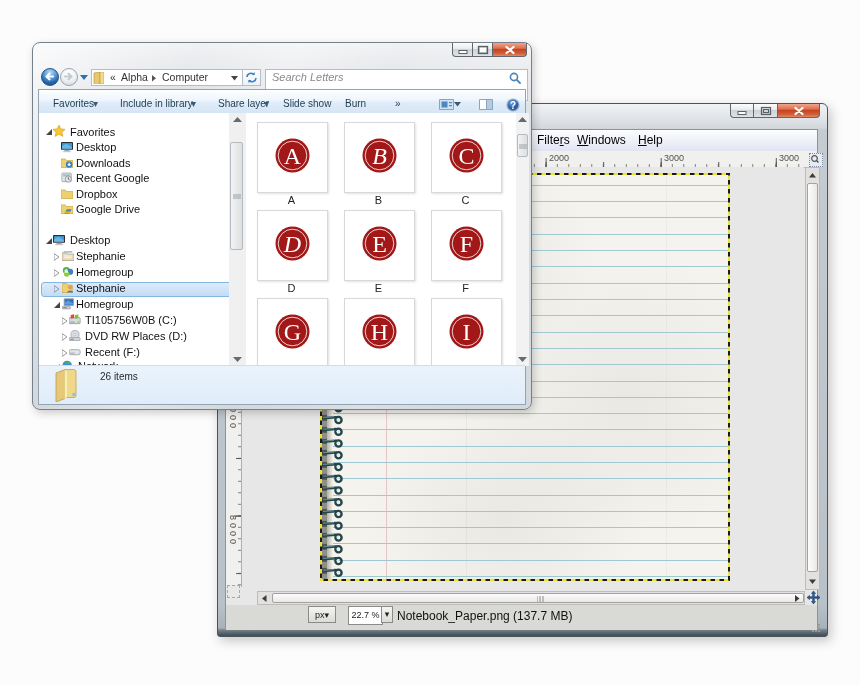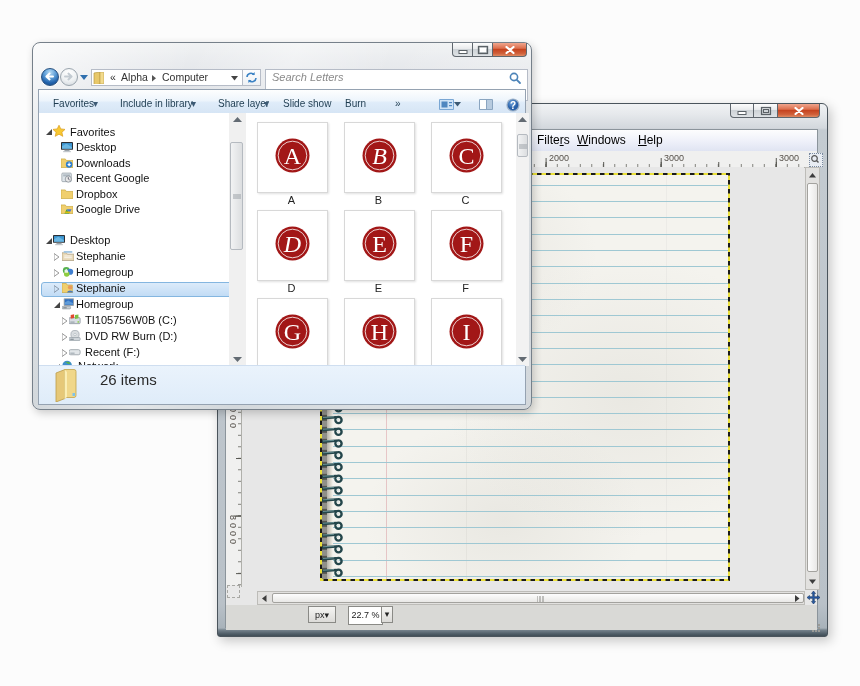--- a/index.html
+++ b/index.html
@@ -83,21 +83,21 @@
   .ti{position:absolute;white-space:nowrap}
   .sel{position:absolute;left:2px;width:192px;height:15px;border:1px solid #84b6e0;border-radius:3px;
     background:linear-gradient(180deg,#dcebfa,#c2dcf5);box-sizing:border-box}
   
   .esb{position:absolute;background:#f0f0f0}
   .ethumb{position:absolute;left:1px;width:13px;background:linear-gradient(90deg,#f2f3f4,#dcdee0);border:1px solid #b5bac0;border-radius:2px;box-sizing:border-box}
   
   .card{position:absolute;width:69px;height:69px;background:#fff;border:1px solid #d8d8d8;box-shadow:1px 1px 2px rgba(0,0,0,.12)}
   .lbl{position:absolute;width:69px;text-align:center;font-size:11px;color:#222}
   
-  #estatus{position:absolute;left:0;right:0;bottom:0;height:38px;background:linear-gradient(180deg,#eaf3fc,#dfecf9);border-top:1px solid #cfdef0;font-size:15px;color:#2a2a2a}
+  #estatus{position:absolute;left:0;right:0;bottom:0;height:38px;background:linear-gradient(180deg,#eaf3fc,#dfecf9);border-top:1px solid #cfdef0;font-size:10px;color:#2a2a2a}
 </style>
 </head>
 <body>
 
 <div id="gimp">
   <div class="inner"></div>
   <div class="winbtns" style="left:512px">
     <div class="wbtn b1" style="width:24px">
         <svg class="mi" width="10" height="9">
           <rect x="1" y="5" width="8" height="3" fill="#fff" stroke="#5a6166"></rect>
@@ -418,20 +418,21 @@
           <rect x="1" y="7" width="2" height="2"></rect>
           <rect x="4" y="7" width="2" height="2"></rect>
           <rect x="7" y="7" width="2" height="2"></rect>
         </g>
       </svg>
   </div>
   <div id="gstatus">
     <div class="gbtn" style="left:82px;top:1px;width:28px;height:17px;text-align:center;line-height:16px">px▾</div>
     <div id="gzoombox" style="left:122px;top:1px;width:33px;height:17px;text-align:center;line-height:16px">22.7 %</div>
     <div class="gbtn" style="left:155px;top:1px;width:12px;height:17px;text-align:center;line-height:15px">▾</div>
+    <div style="position:absolute;left:171px;top:4px;font-size:12px">Notebook_Paper.png (137.7 MB)</div>
   </div>
 </div>
 
 <div id="expl">
 
   <div class="winbtns" style="left:419px">
     <div class="wbtn b1" style="width:21px">
         <svg class="mi" width="10" height="9">
           <rect x="1" y="5" width="8" height="3" fill="#fff" stroke="#5a6166"></rect>
         </svg>
@@ -635,21 +636,21 @@
       <div class="ti" style="left:46px;top:201px">TI105756W0B (C:)</div>
       <div class="ti" style="left:23px;top:218px"><svg width="6" height="8">
             <path d="M0 .5 L5 4 L0 7.5z" fill="none" stroke="#9a9a9a"></path>
           </svg></div>
       <div class="ti" style="left:30px;top:217px"><svg width="12" height="12" viewBox="0 0 14 13.5">
             <circle cx="7" cy="5" r="4.8" fill="#d9dde0" stroke="#98a0a8" stroke-width=".8"></circle>
             <circle cx="7" cy="5" r="1.4" fill="#f5f6f7" stroke="#aab2b8" stroke-width=".7"></circle>
             <rect x="0" y="8.5" width="13" height="3.5" rx="1" fill="#cfd5da" stroke="#8a949c" stroke-width=".7"></rect>
             <rect x="1.5" y="10" width="4" height="1" fill="#6a747c"></rect>
           </svg></div>
-      <div class="ti" style="left:46px;top:217px">DVD RW Burn (D:)</div>
+      <div class="ti" style="left:46px;top:217px">DVD RW Places (D:)</div>
       <div class="ti" style="left:23px;top:234px"><svg width="6" height="8">
             <path d="M0 .5 L5 4 L0 7.5z" fill="none" stroke="#9a9a9a"></path>
           </svg></div>
       <div class="ti" style="left:30px;top:233px"><svg width="12" height="12" viewBox="0 0 14 13.5">
             <rect x="0" y="4" width="13" height="6" rx="2" fill="#e2e6e9" stroke="#848e96" stroke-width=".8"></rect>
             <rect x="1.5" y="7.5" width="5" height="1.2" fill="#9aa5ad"></rect>
           </svg></div>
       <div class="ti" style="left:46px;top:233px">Recent (F:)</div>
       <div class="ti" style="left:15px;top:248px"><svg width="7" height="7">
             <path d="M6 0 v6 h-6 z" fill="#444"></path>

